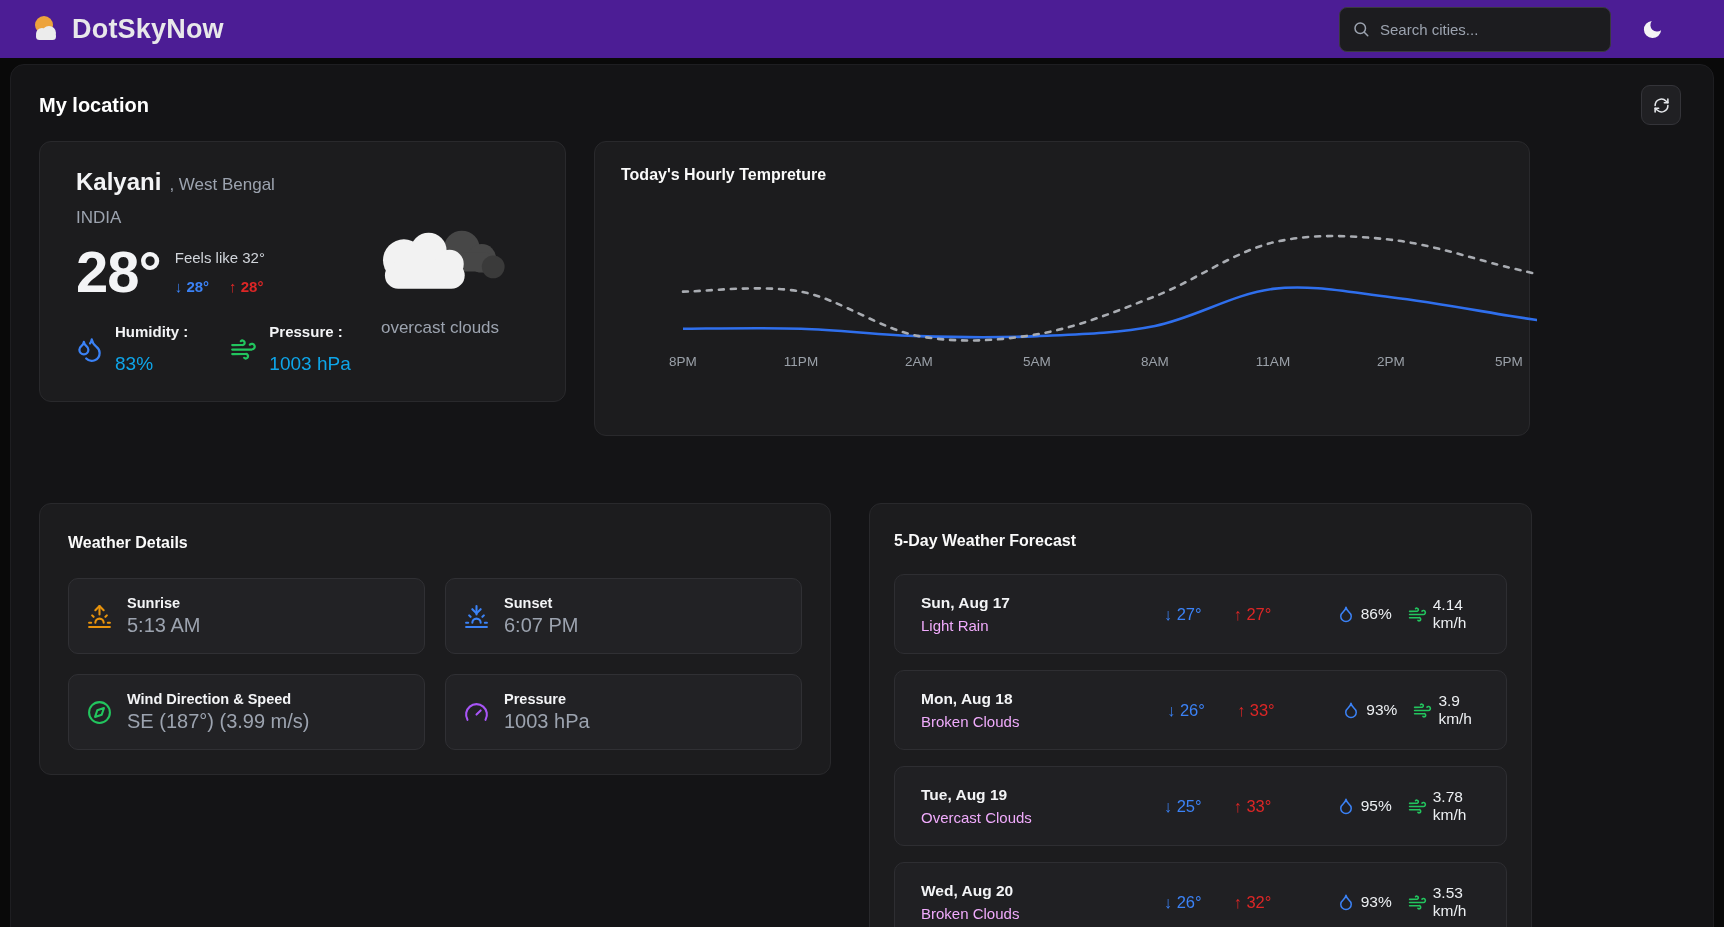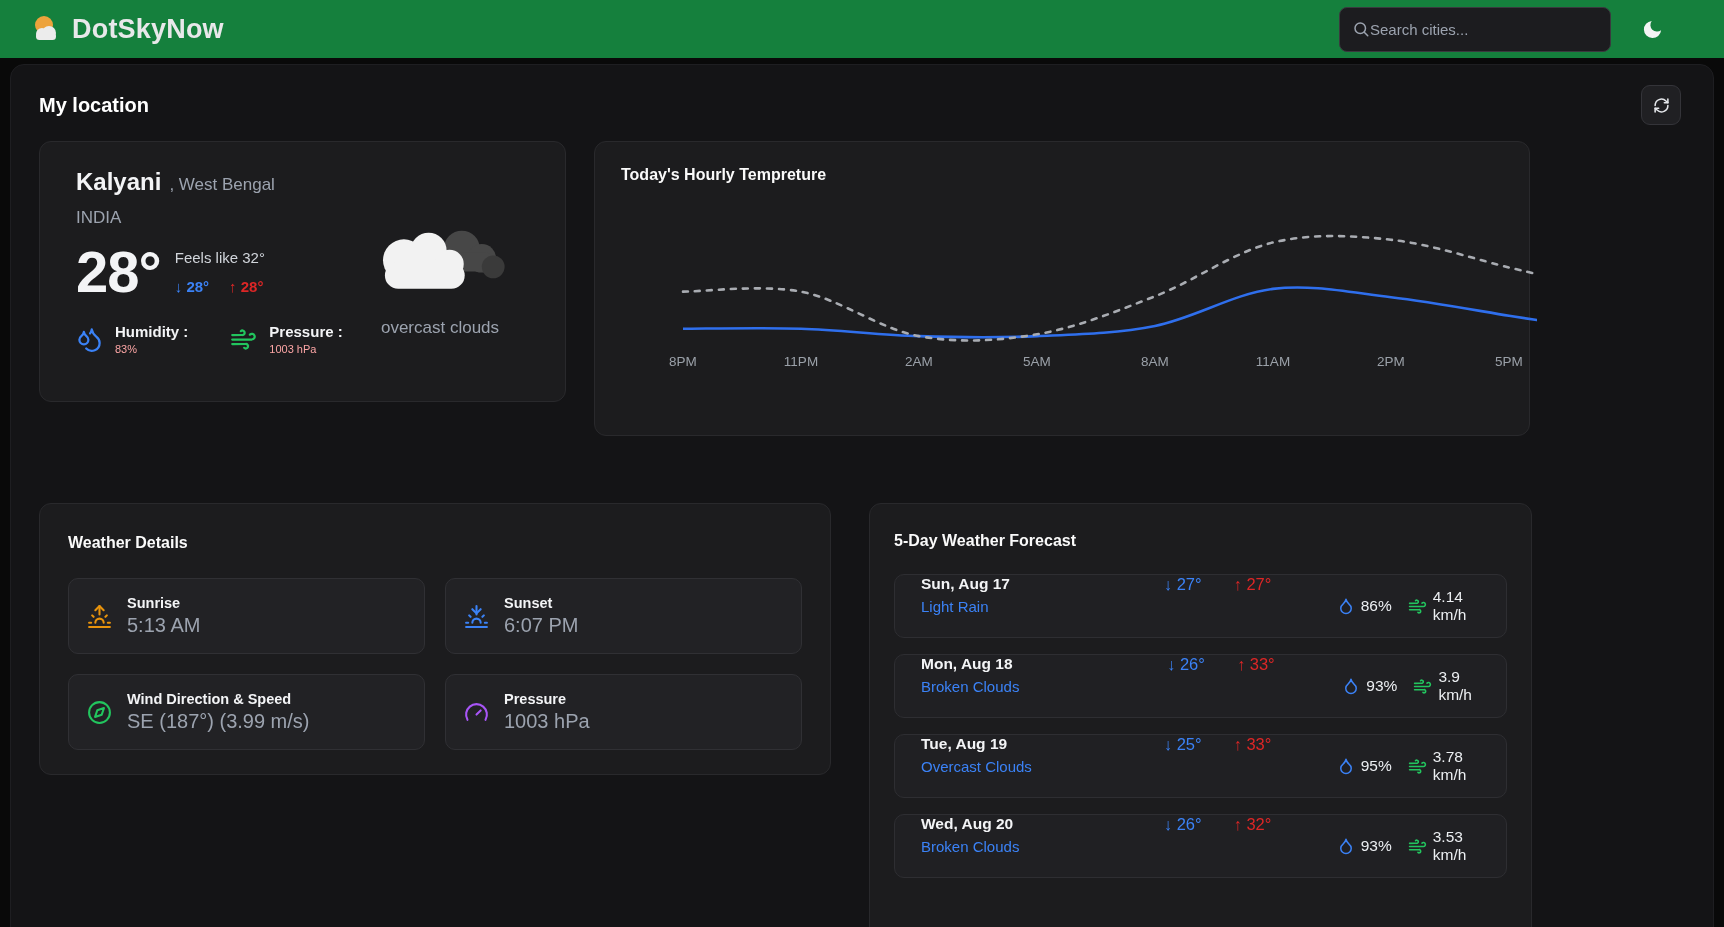--- a/index.html
+++ b/index.html
@@ -7,28 +7,28 @@
   body {
     background:#090909;
     color:#f3f4f6;
     font-family:"Liberation Sans", sans-serif;
   }
   svg { display:block; }
 
   
   .header {
     height:58px; display:flex; align-items:center;
-    background:#15803d; padding:0 0 0 30px;
+    background:#4c1d95; padding:0 0 0 30px;
   }
   .brand { display:flex; align-items:center; gap:10px; cursor:pointer; }
   .brand-name { font-size:27px; font-weight:bold; color:#e8e8ea; letter-spacing:.2px; }
   .search-box {
     margin-left:auto; width:272px; height:45px;
     background:#1c1c1f; border:1px solid #3a3a3f; border-radius:8px;
-    display:flex; align-items:center; padding:0 12px;
+    display:flex; align-items:center; gap:10px; padding:0 12px;
   }
   .search-box input {
     flex:1; background:transparent; border:none; outline:none;
     color:#e5e7eb; font-size:15px; font-family:inherit;
   }
   .search-box input::placeholder { color:#9ca3af; }
   .moon-btn { margin:0 60px 0 30px; background:none; border:none; cursor:pointer; }
 
   
   .main-panel {
@@ -64,21 +64,21 @@
   .temp-row { margin-top:16px; display:flex; gap:14px; }
   .big-temp { font-size:58px; font-weight:bold; line-height:.95; letter-spacing:-1px; }
   .feels { padding-top:5px; }
   .feels-like { font-size:15px; color:#d1d5db; }
   .minmax { margin-top:12px; display:flex; gap:20px; font-size:15px; font-weight:bold; }
   .min-temp { color:#3b82f6; }
   .max-temp { color:#dc2626; }
   .stats-row { margin-top:24px; display:flex; gap:42px; }
   .stat { display:flex; gap:12px; align-items:center; }
   .stat-label { font-size:15px; font-weight:bold; }
-  .stat-value { font-size:11px; color:#fca5a5; margin-top:3px; }
+  .stat-value { font-size:19px; color:#0ea5e9; margin-top:13px; }
   .cloud-col { position:absolute; right:40px; top:74px; width:170px; text-align:center; }
   .cloud-col svg { margin:0 auto; }
   .condition { font-size:17px; color:#9ca3af; margin-top:6px; }
 
   
   .chart-card { height:295px; padding:24px 26px 0; }
   .card-title { font-size:16px; font-weight:bold; color:#fafafa; }
   .chart-wrap { margin:10px 0 0 18px; }
   .axis-label { fill:#9aa0a8; font-size:13.5px; font-family:"Liberation Sans",sans-serif; }
 
@@ -89,27 +89,27 @@
     height:76px; background:#222225; border:1px solid #303034; border-radius:10px;
     display:flex; align-items:center; gap:15px; padding:0 18px;
   }
   .detail-label { font-size:14.5px; font-weight:bold; }
   .detail-value { font-size:20px; color:#9ca3af; margin-top:3px; }
 
   
   .forecast-card { height:470px; padding:28px 24px; overflow:hidden; }
   .forecast-list { margin-top:24px; }
   .f-row {
-    height:64px; margin-bottom:16px;
+    height:80px; margin-bottom:16px;
     background:#202023; border:1px solid #2e2e32; border-radius:10px;
-    display:flex; padding:0 26px;
+    display:flex; align-items:center; padding:0 26px;
   }
   .f-left { width:278px; }
   .f-day { font-size:15.5px; font-weight:bold; }
-  .f-cond { font-size:15px; color:#3b82f6; margin-top:5px; }
+  .f-cond { font-size:15px; color:#f0abfc; margin-top:5px; }
   .f-temps { display:flex; gap:32px; width:198px; font-size:16.5px; }
   .f-min { color:#3b82f6; }
   .f-max { color:#dc2626; }
   .f-stats { margin-left:auto; display:flex; align-items:center; gap:16px; }
   .f-stat { display:flex; align-items:center; gap:6px; font-size:15.5px; color:#eceff2; }
 </style>
 </head>
 <body>
 
 <div class="header">

